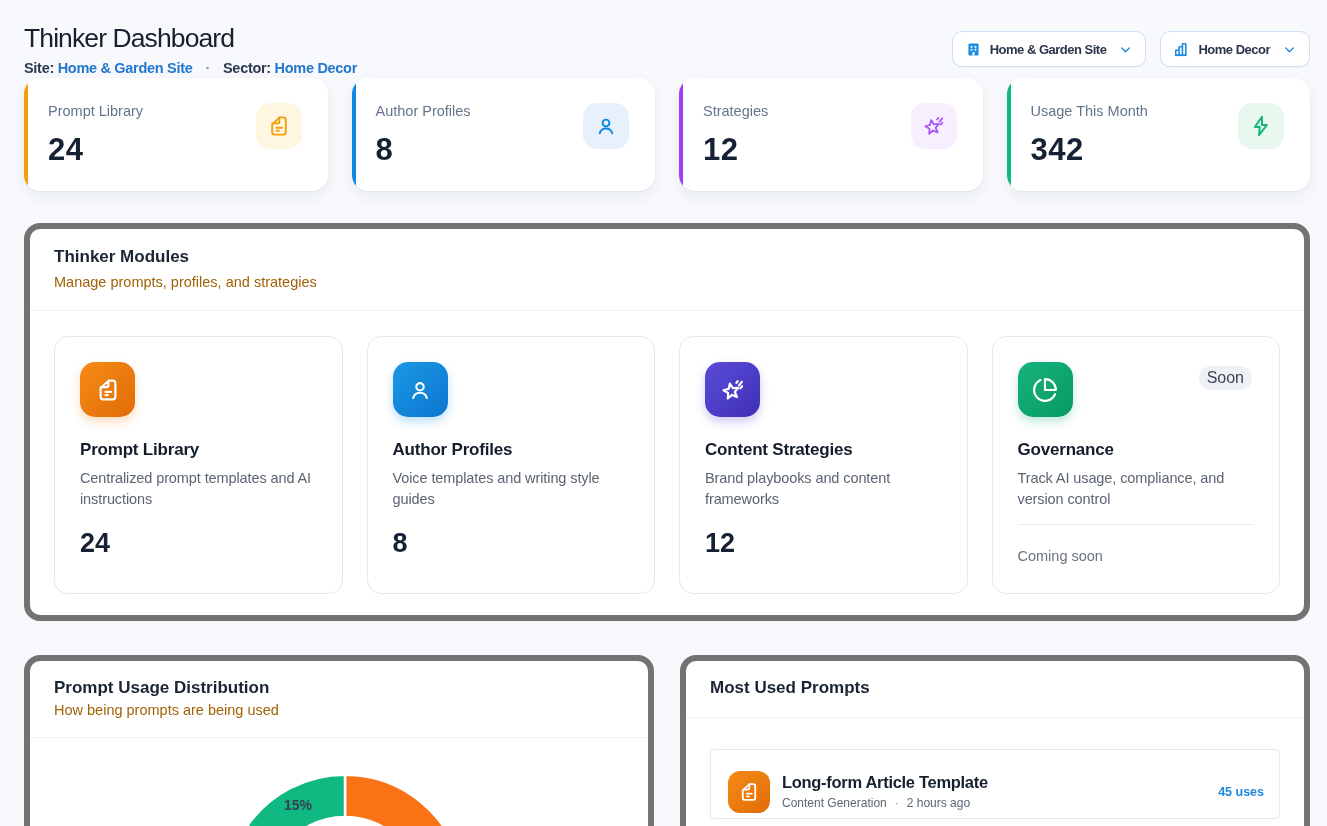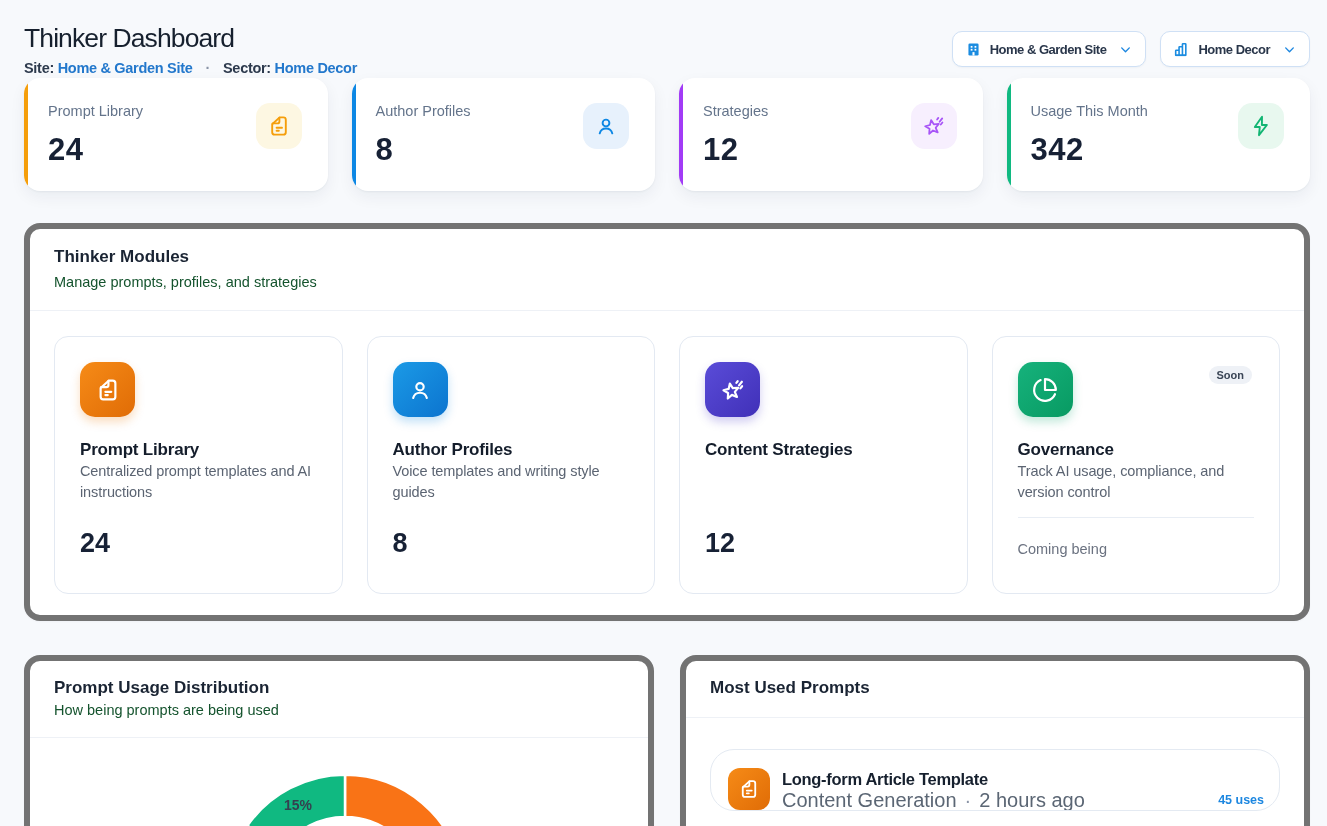--- a/index.html
+++ b/index.html
@@ -20,49 +20,49 @@
 .stat{position:relative;height:113px;background:#fff;border-radius:16px;box-shadow:0 1px 2px rgba(20,35,60,.05),0 6px 16px rgba(20,35,60,.06);padding:24px 26px 0 24px;overflow:hidden}
 .stat .bar{position:absolute;left:0;top:0;bottom:0;width:4px}
 .stat .lbl{font-size:14.5px;color:#64748b;line-height:18px}
 .stat .num{font-size:31px;font-weight:bold;color:#172135;margin-top:12px;letter-spacing:.5px}
 .stat .ibox{position:absolute;top:25px;right:26px;width:46px;height:46px;border-radius:14px;display:flex;align-items:center;justify-content:center}
 
 .panel{background:#fff;border:6px solid #737373;border-radius:16px;box-shadow:0 1px 2px rgba(20,35,60,.03);}
 .modules{margin-top:32px}
 .phead{padding:16px 24px 18px}
 .phead h2{font-size:17px;font-weight:bold;color:#1a2433;line-height:24px}
-.phead p{font-size:14.5px;color:#14532d;margin-top:3px;line-height:20px}
+.phead p{font-size:14.5px;color:#a16207;margin-top:3px;line-height:20px}
 .pdiv{border-top:1px solid #eef1f6}
 .mgrid{display:grid;grid-template-columns:repeat(4,1fr);gap:24px;padding:25px 24px 21px}
 .mcard{position:relative;height:258px;background:#fff;border:1px solid #e3e9f2;border-radius:14px;padding:25px}
 .micon{width:55px;height:55px;border-radius:15px;display:flex;align-items:center;justify-content:center}
 .mcard h3{font-size:17px;font-weight:bold;color:#141d2b;margin-top:22px;line-height:22px;letter-spacing:-0.2px}
-.mcard .desc{font-size:14.5px;color:#5b6472;line-height:21px;letter-spacing:-0.1px}
+.mcard .desc{font-size:14.5px;color:#5b6472;margin-top:7px;line-height:21px;letter-spacing:-0.1px}
 .mcard .cnt{position:absolute;left:26px;top:519px;font-size:26px;font-weight:bold;color:#172135}
 .mcard .cnt{top:auto;bottom:35px;font-size:27px;line-height:30px;left:25px}
-.soon{position:absolute;top:29px;right:27px;background:#eef1f6;color:#3a4556;font-size:11px;font-weight:bold;padding:3px 8px;border-radius:999px}
+.soon{position:absolute;top:29px;right:27px;background:#eef1f6;color:#3a4556;font-size:16px;font-weight:normal;padding:3px 8px;border-radius:999px}
 .gline{border-top:1px solid #e8edf4;margin-top:14px}
 .coming{font-size:14.5px;color:#6b7280;margin-top:23px}
 
 .g-orange{background:linear-gradient(135deg,#f68b17 0%,#e06c06 100%);box-shadow:0 5px 10px rgba(234,124,10,.25)}
 .g-blue{background:linear-gradient(135deg,#1b9ae6 0%,#0c74cf 100%);box-shadow:0 5px 10px rgba(17,136,223,.25)}
 .g-indigo{background:linear-gradient(135deg,#5a4cd8 0%,#4030b8 100%);box-shadow:0 5px 10px rgba(74,59,203,.25)}
 .g-green{background:linear-gradient(135deg,#16b27c 0%,#089a62 100%);box-shadow:0 5px 10px rgba(16,168,111,.25)}
 
 .bottom{display:grid;grid-template-columns:1fr 1fr;gap:26px;margin-top:34px}
 .bpanel{height:430px;position:relative}
 .bpanel .phead{padding:15px 24px 17px}
 .bpanel .phead p{margin-top:0}
 .donut{position:absolute;left:165px;top:83px}
 .plist{padding:31px 24px 0}
-.pitem{display:flex;align-items:flex-end;height:62px;border:1px solid #e4eaf2;border-radius:24px;background:#fff;padding:15px 15px 0 17px;overflow:hidden}
+.pitem{display:flex;align-items:center;height:70px;border:1px solid #e4eaf2;border-radius:4px;background:#fff;padding:15px 15px 0 17px;overflow:hidden}
 .pitem .pic{flex:none;width:42px;height:42px;border-radius:12px;display:flex;align-items:center;justify-content:center;background:linear-gradient(135deg,#f68b17,#e06c06)}
 .pitem .pbody{margin-left:12px;flex:1;margin-top:1px}
 .pitem .ptitle{font-size:16.5px;font-weight:bold;color:#16202e;line-height:20px;letter-spacing:-0.3px}
-.pitem .pmeta{font-size:20px;color:#5b6674;line-height:20px;margin-top:1px}
+.pitem .pmeta{font-size:12px;color:#5b6674;line-height:20px;margin-top:1px}
 .pmeta .dot{color:#8a94a6;padding:0 8px}
 .pitem .uses{font-size:12.5px;font-weight:bold;color:#1d87e0;line-height:20px;margin-top:1px}
 </style>
 </head>
 <body>
 <div class="wrap">
   <div class="header">
     <div>
       <h1>Thinker Dashboard</h1>
       <div class="sub">Site: <a>Home &amp; Garden Site</a><span class="dot">·</span>Sector: <a>Home Decor</a></div>
@@ -179,34 +179,35 @@
       <div class="mcard">
         <div class="micon g-indigo">
           <svg width="26" height="26" viewBox="0 0 24 24" fill="none" stroke="#fff" stroke-width="2" stroke-linecap="round" stroke-linejoin="round">
               <path d="M9.1 6.1 11.8 10.3 16.8 9.9 13.7 13.8 15.7 18.4 11.0 16.5 7.2 19.9 7.5 14.8 3.2 12.3 8.0 11.0z"></path>
               <path d="M15.1 5.5L16.3 3.9"></path>
               <path d="M17.6 7.8L20.2 4.4"></path>
               <path d="M18.8 10.5L20.4 8.5"></path>
             </svg>
         </div>
         <h3>Content Strategies</h3>
+        <div class="desc">Brand playbooks and content frameworks</div>
         <div class="cnt">12</div>
       </div>
       <div class="mcard">
         <div class="soon">Soon</div>
         <div class="micon g-green">
           <svg width="26" height="26" viewBox="0 0 24 24" fill="none" stroke="#fff" stroke-width="2" stroke-linecap="round" stroke-linejoin="round">
               <path d="M21.21 15.89A10 10 0 1 1 8 2.83"></path>
               <path d="M22 12A10 10 0 0 0 12 2v10z"></path>
             </svg>
         </div>
         <h3>Governance</h3>
         <div class="desc">Track AI usage, compliance, and version control</div>
         <div class="gline"></div>
-        <div class="coming">Coming being</div>
+        <div class="coming">Coming soon</div>
       </div>
     </div>
   </div>
 
   <div class="bottom">
     <div class="panel bpanel">
       <div class="phead">
           <h2>Prompt Usage Distribution</h2>
           <p>How being prompts are being used</p>
         </div>

